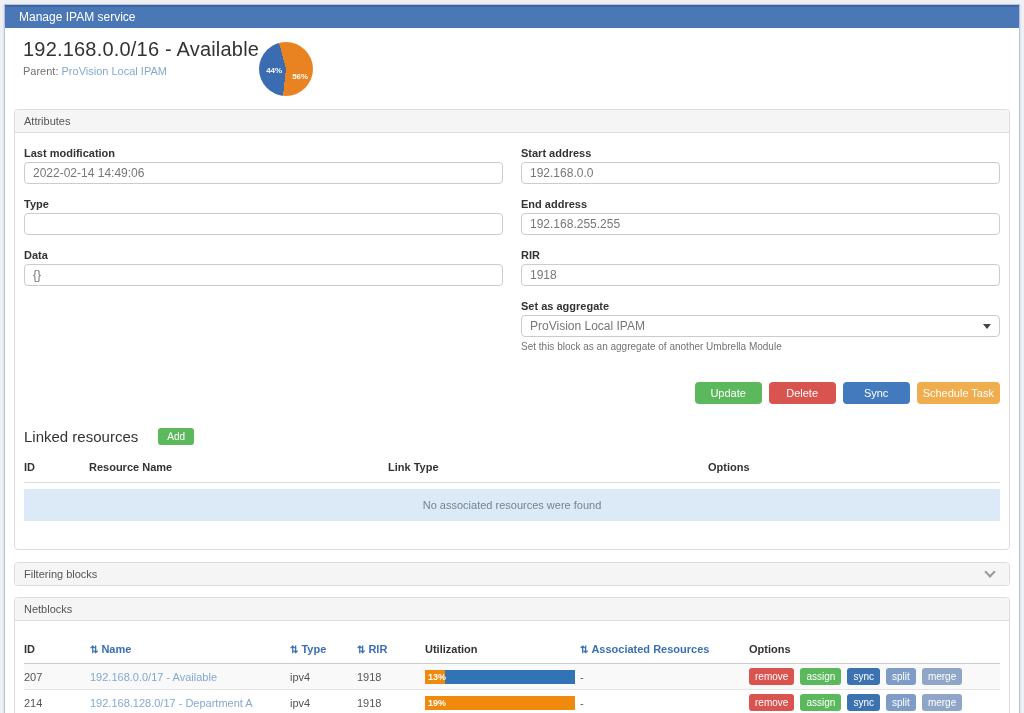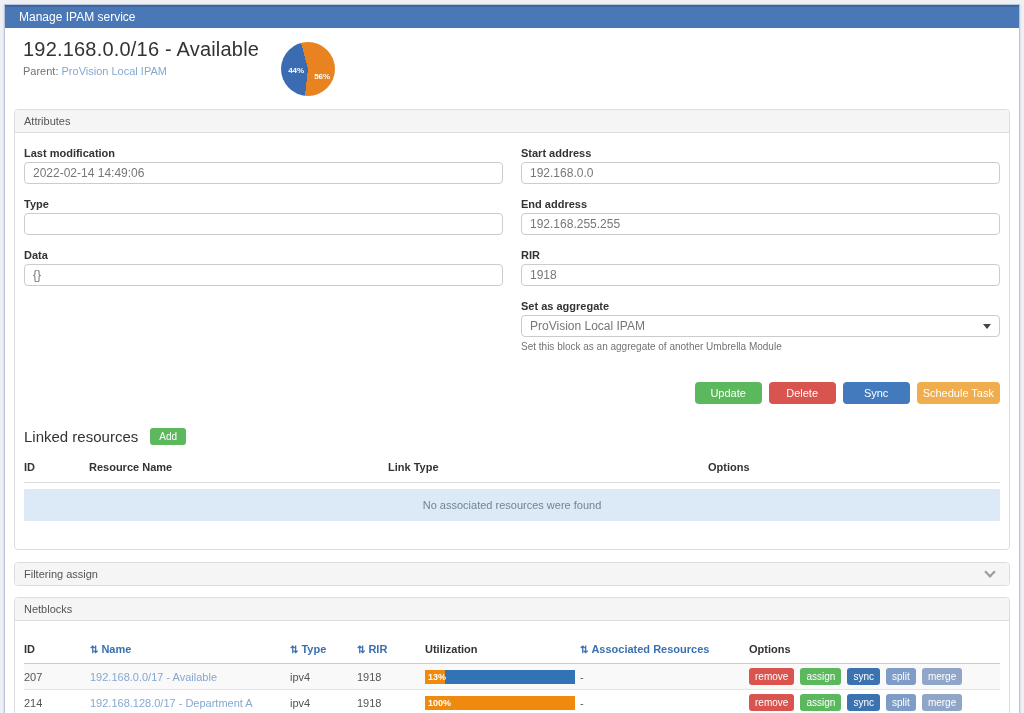--- a/index.html
+++ b/index.html
@@ -23,21 +23,21 @@
     font-size: 12px;
     padding: 3px 14px 4px 14px;
   }
   .page { padding: 0 9px 14px 9px; }
 
   
   .hero { display: flex; align-items: flex-start; padding: 10px 9px 4px 9px; }
   .hero-text h1 { font-size: 20px; font-weight: 400; color: #333; letter-spacing: .2px; }
   .parent-line { font-size: 11px; color: #737373; margin-top: 4px; }
   .parent-line a { color: var(--link); text-decoration: none; }
-  .pie-wrap { position: relative; width: 54px; height: 54px; margin-left: 22px; margin-top: 4px; }
+  .pie-wrap { position: relative; width: 54px; height: 54px; margin-top: 4px; }
   .pie { width: 54px; height: 54px; border-radius: 50%; }
   .pie-label { position: absolute; color: #fff; font-size: 8px; font-weight: bold; }
   .pie-label.l1 { left: 7px;  top: 24px; }
   .pie-label.l2 { left: 33px; top: 30px; }
 
   
   .panel { border: 1px solid #ddd; border-radius: 4px; margin-top: 9px; }
   .panel-heading {
     background: #f5f5f5; border-bottom: 1px solid #ddd;
     padding: 5px 9px; font-size: 11px; color: #555;
@@ -70,21 +70,21 @@
   .btn {
     min-width: 67px; padding: 5px 6px; font-size: 11px; color: #fff; text-align: center;
     border: none; border-radius: 4px; cursor: pointer; font-family: "Liberation Sans", sans-serif;
   }
   .btn-update { background: var(--success); }
   .btn-delete { background: var(--danger); }
   .btn-sync { background: var(--primary); }
   .btn-schedule { background: var(--warning); }
 
   
-  .linked-head { display: flex; align-items: center; gap: 12px; margin-top: 24px; }
+  .linked-head { display: flex; align-items: center; gap: 20px; margin-top: 24px; }
   .linked-head h2 { font-size: 15px; font-weight: 400; color: #333; }
   .btn-add { background: var(--success); color: #fff; border: none; border-radius: 3px; font-size: 10px; padding: 3px 9px; cursor: pointer; }
   table { border-collapse: collapse; width: 100%; table-layout: fixed; }
   .linked-table { margin-top: 12px; }
   .linked-table th { text-align: left; font-size: 11px; color: #333; padding: 4px 8px 9px 0; border-bottom: 1px solid #ddd; }
   .info-row {
     margin-top: 6px; background: var(--info-bg); color: #71858f;
     font-size: 11px; text-align: center; padding: 10px 0; border-radius: 1px;
   }
   .linked-bottom-pad { height: 13px; }
@@ -209,21 +209,21 @@
             </tr>
           </thead>
         </table>
         <div class="info-row">No associated resources were found</div>
         <div class="linked-bottom-pad"></div>
       </div>
     </div>
 
     <div class="panel" style="margin-top:12px">
       <div class="panel-heading only">
-        <span>Filtering assign</span>
+        <span>Filtering blocks</span>
         <span class="chevron"></span>
       </div>
     </div>
 
     <div class="panel" style="margin-top:11px">
       <div class="panel-heading">Netblocks</div>
       <div class="panel-body" style="padding-bottom:6px">
         <table class="net-table">
           <colgroup>
             <col style="width:66px">
@@ -265,21 +265,21 @@
                 <button class="opt-btn opt-merge">merge</button>
               </td>
             </tr>
             <tr>
               <td>214</td>
               <td><a href="#">192.168.128.0/17 - Department A</a></td>
               <td>ipv4</td>
               <td>1918</td>
               <td>
                   <div class="bar">
-                    <div class="bar-fill" style="width: 100%;">100%</div>
+                    <div class="bar-fill" style="width: 100%;">19%</div>
                   </div>
                 </td>
               <td>-</td>
               <td>
                 <button class="opt-btn opt-remove">remove</button>
                 <button class="opt-btn opt-assign">assign</button>
                 <button class="opt-btn opt-sync">sync</button>
                 <button class="opt-btn opt-split">split</button>
                 <button class="opt-btn opt-merge">merge</button>
               </td>

